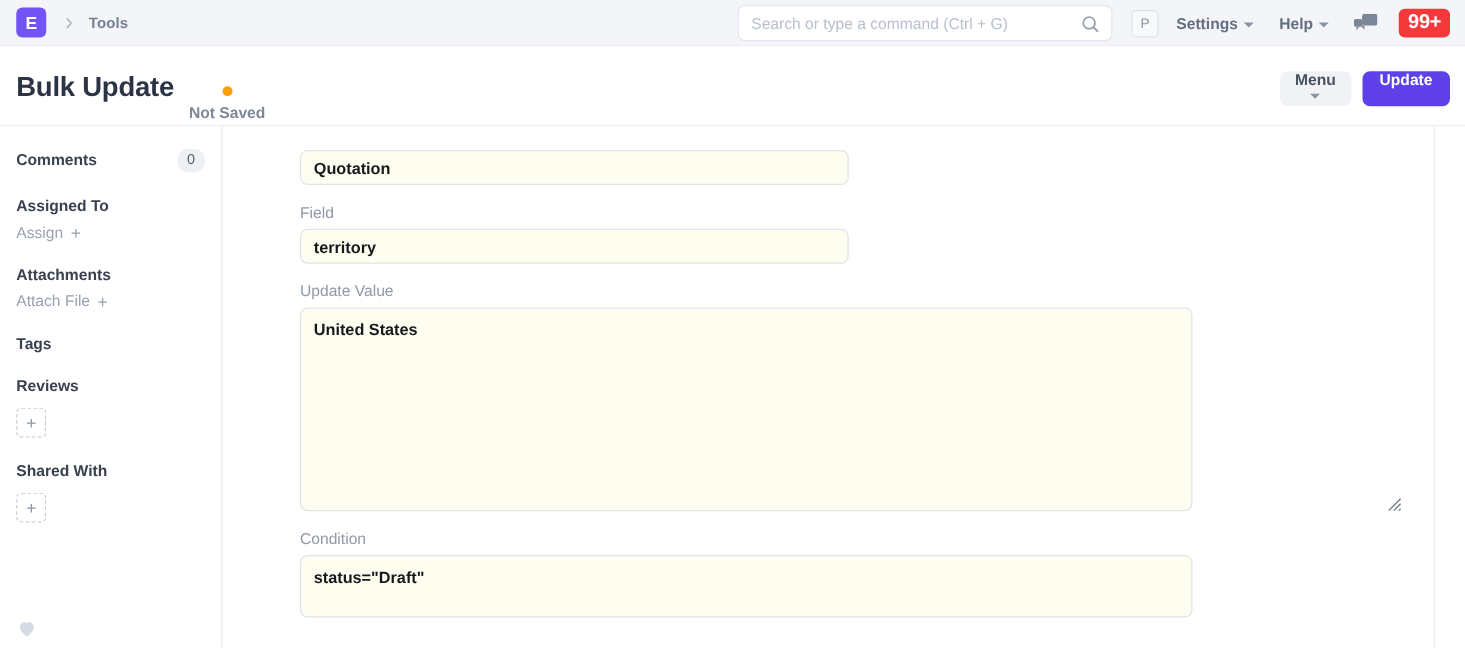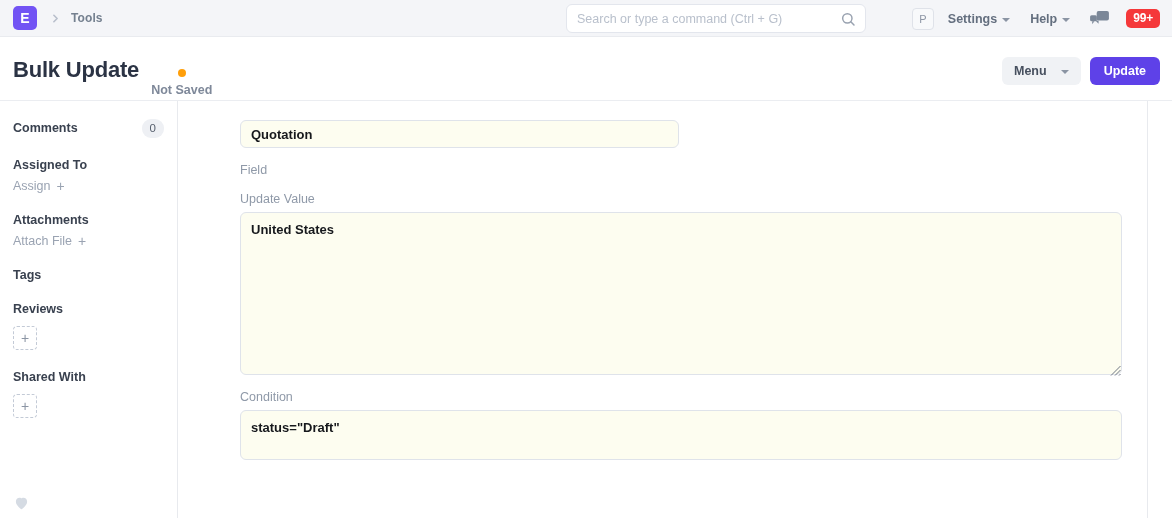--- a/index.html
+++ b/index.html
@@ -33,21 +33,21 @@
     color: #b8bfcc; font-size: 15px; line-height: 1;
     display: flex; align-items: center;
   }
   .breadcrumb-sep svg { display: block; }
   .breadcrumb-item {
     color: #74808f; font-size: 12px; font-weight: bold;
     letter-spacing: .1px;
   }
 
   .nav-center {
-    position: absolute; left: 566px; top: 4px;
+    position: absolute; left: 590px; top: 4px;
     width: 300px; height: 29px;
   }
   .search-wrap {
     position: relative; width: 300px; height: 29px;
     background: #ffffff; border: 1px solid #e3e6ed; border-radius: 6px;
     display: flex; align-items: center;
   }
   .search-input {
     border: 0; outline: 0; background: transparent;
     font-family: "Liberation Sans", sans-serif;
@@ -79,21 +79,21 @@
   .caret {
     width: 0; height: 0;
     border-left: 4px solid transparent;
     border-right: 4px solid transparent;
     border-top: 4.5px solid #8a94a3;
     display: inline-block; margin-top: 2px;
   }
   .chat-icon { color: #7b8798; width: 19px; height: 16px; margin-right: 17px; }
   .notif-badge {
     background: #f5383a; color: #fff;
-    font-size: 12px; font-weight: bold;
+    font-size: 16px; font-weight: bold;
     border-radius: 5px; padding: 3px 7px 4px;
     line-height: 1; letter-spacing: -.2px;
   }
 
   
   .page-head {
     position: absolute; top: 37px; left: 0;
     width: 1172px; height: 64px;
     background: #ffffff;
     border-bottom: 1px solid #ebedf1;
@@ -114,22 +114,23 @@
   .status-label { font-size: 12.5px; font-weight: bold; color: #7e8899; }
 
   .page-actions {
     position: absolute; right: 12px; top: 20px;
     display: flex; align-items: center; gap: 9px;
   }
   .btn {
     font-family: "Liberation Sans", sans-serif;
     font-size: 12.5px; font-weight: bold;
     border-radius: 6px; border: 0; cursor: pointer;
-    height: 28px; display: flex; align-items: center; gap: 14px;
+    height: 28px; display: flex; align-items: center; gap: 2px;
     padding: 0 12px;
+    flex-direction: column;
   }
   .btn-default { background: #f0f2f5; color: #47505f; }
   .btn-primary { background: #5e41e8; color: #ffffff; padding: 0 14px; }
 
   
   .body-wrap {
     position: absolute; top: 101px; left: 0;
     width: 1172px; height: 417px;
     background: #ffffff;
   }
@@ -189,21 +190,21 @@
     border: 1px solid #dfe3ea;
     border-radius: 6px;
     color: #16181c; font-size: 13px; font-weight: bold;
     outline: none; display: block;
   }
   .ctrl-input {
     width: 439px; height: 28px;
     padding: 0 10px;
   }
   .ctrl-area {
-    width: 882px;
+    width: 714px;
     padding: 8px 10px;
     resize: none;
     line-height: 1.45;
   }
   .ctrl-area.tall { height: 163px; }
   .ctrl-area.short { height: 50px; }
   .area-shell { position: relative; width: 883px; }
   .resize-grip {
     position: absolute; right: 2px; bottom: 2px;
     width: 11px; height: 11px; pointer-events: none;
@@ -320,20 +321,21 @@
   </div>
 
   <div class="main">
 
     <div class="field-group">
       <input class="ctrl ctrl-input" type="text" value="Quotation" style="">
     </div>
 
     <div class="field-group">
       <label class="field-label">Field</label>
+      <input class="ctrl ctrl-input" type="text" value="territory" style="">
     </div>
 
     <div class="field-group">
       <label class="field-label">Update Value</label>
       <div class="area-shell">
         <textarea class="ctrl ctrl-area tall" style="">United States</textarea>
         <span class="resize-grip">
           <svg width="11" height="11" viewBox="0 0 11 11" stroke="#6e7683" stroke-width="1">
               <line x1="10.5" y1="1" x2="1" y2="10.5"></line>
               <line x1="10.5" y1="5" x2="5" y2="10.5"></line>

